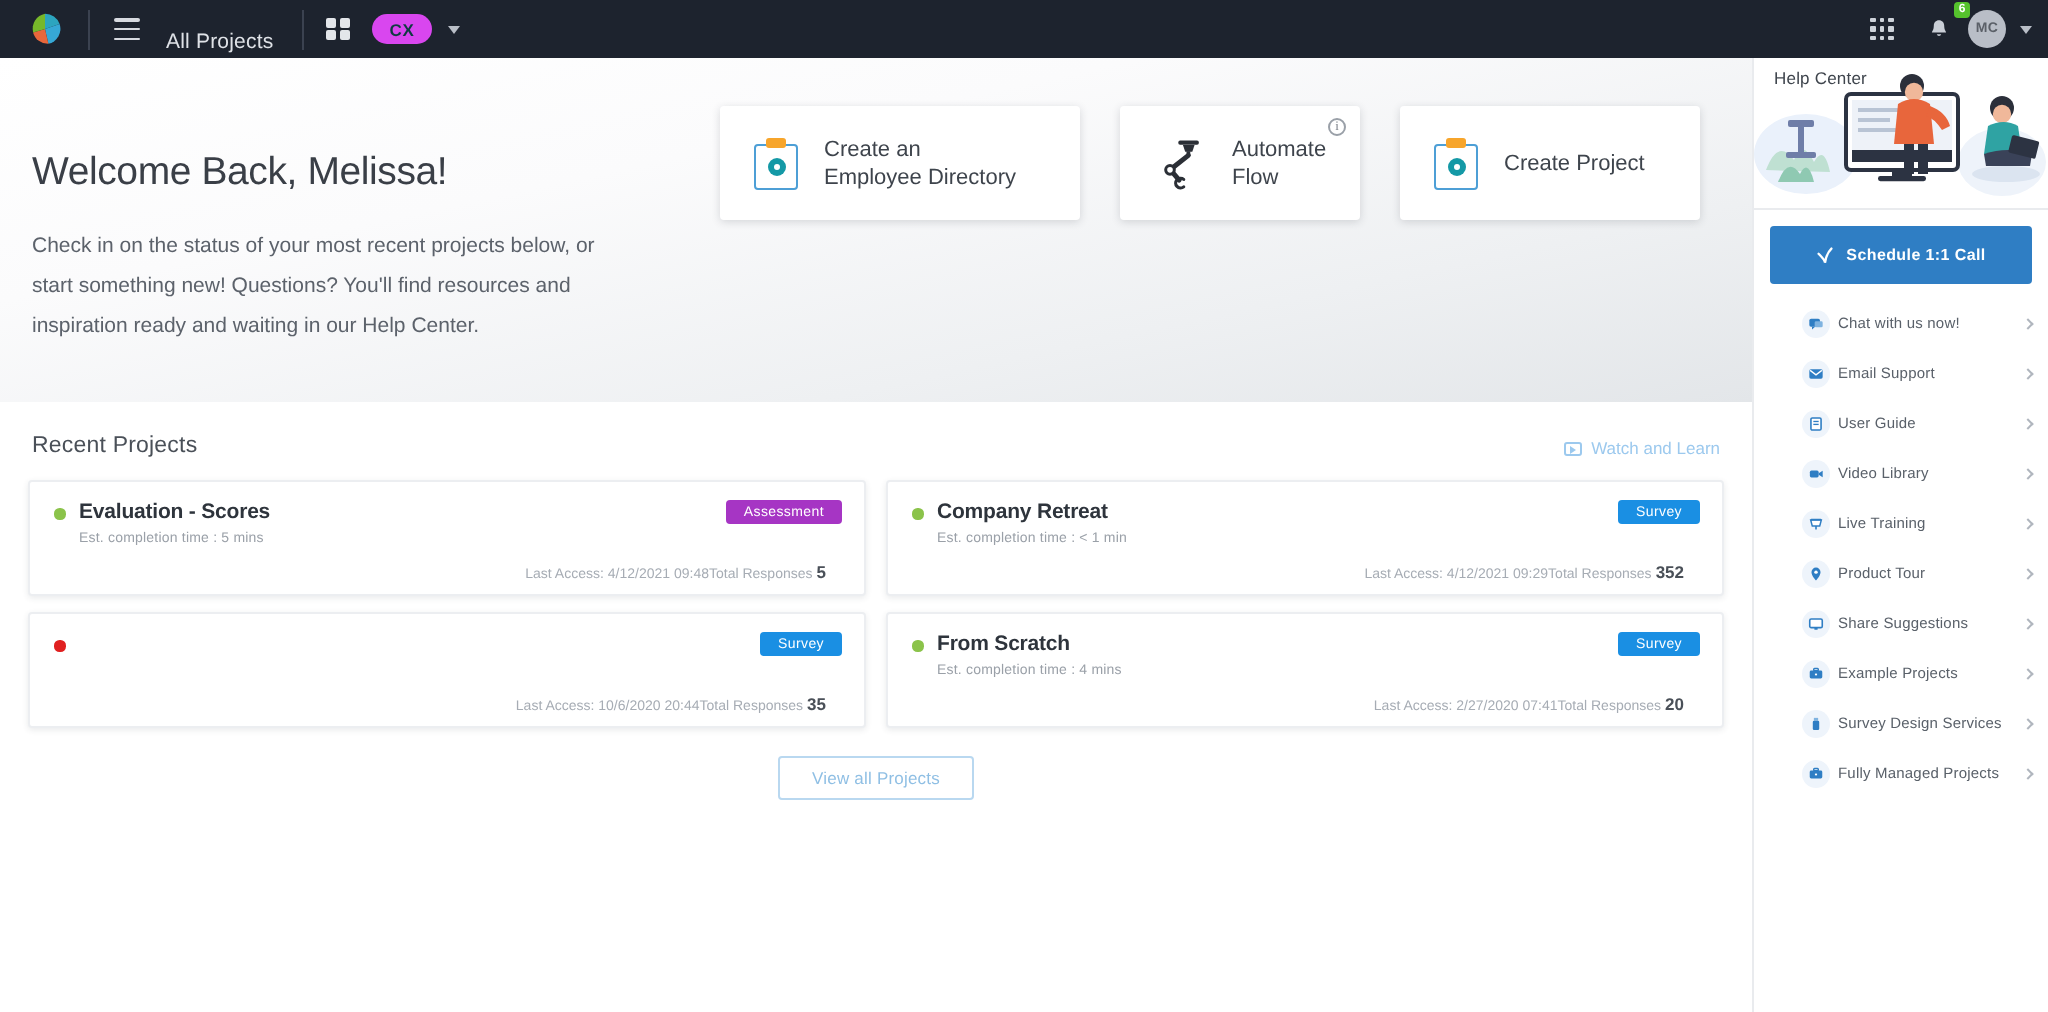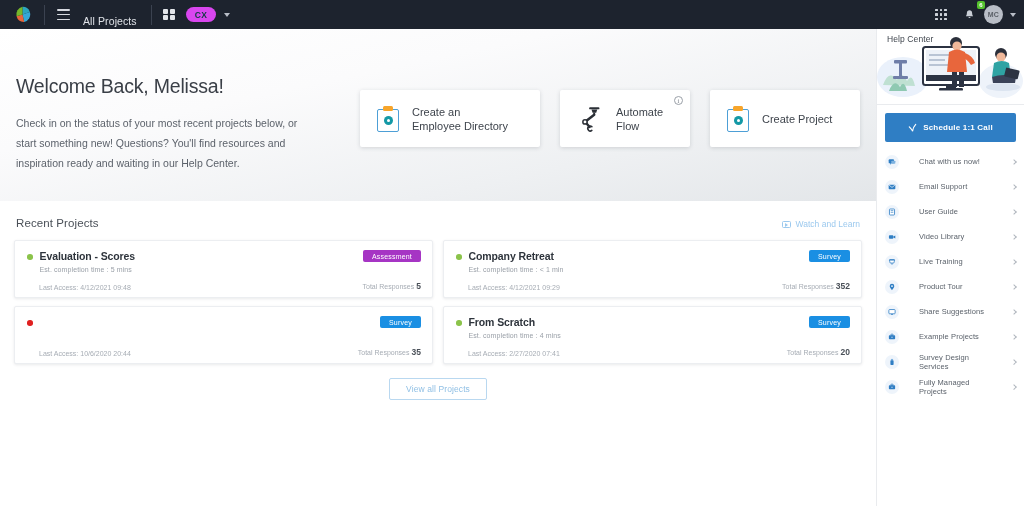--- a/index.html
+++ b/index.html
@@ -65,27 +65,27 @@
   
   .hero {
     height: 172px; flex: 0 0 172px; position: relative;
     background: linear-gradient(168deg, #ffffff 0%, #fbfbfc 34%, #eef0f2 72%, #e3e6e9 100%);
     display: flex; align-items: flex-start; padding: 0 16px;
   }
   .hero-left { width: 322px; padding-top: 46px; }
   .welcome-title { font-size: 19.5px; color: #3a3f47; font-weight: 400; letter-spacing: -.2px; }
   .welcome-sub { margin-top: 15px; font-size: 10.5px; line-height: 20px; color: #5c626b; width: 292px; }
 
-  .hero-cards { display: flex; gap: 20px; padding-top: 61px; margin-left: 22px; }
+  .hero-cards { display: flex; gap: 20px; padding-top: 24px; margin-left: 22px; }
   .act-card {
     background: #fff; border-radius: 2px; box-shadow: 0 1px 4px rgba(40,48,60,.17);
     height: 57px; display: flex; align-items: center; position: relative; padding: 0 16px;
   }
   .act-card.c1 { width: 180px; }
-  .act-card.c2 { width: 130px; justify-content: center; gap: 10px; }
+  .act-card.c2 { width: 120px; justify-content: center; gap: 10px; }
   .act-card.c3 { width: 150px; }
   .act-label { font-size: 11px; color: #3e444c; line-height: 14px; }
   .act-label.two { white-space: pre-line; }
   .info-i {
     position: absolute; top: 6px; right: 7px; width: 9px; height: 9px; border-radius: 50%;
     border: 1px solid #9aa0a8; color: #7c828a; font-size: 6.5px; line-height: 7px;
     display: flex; align-items: center; justify-content: center; font-family: "Liberation Serif", serif; cursor: pointer;
   }
   .clip-icon { width: 24px; height: 26px; margin-right: 12px; position: relative; flex: 0 0 24px; }
   .clip-body {
@@ -113,22 +113,22 @@
   .watch-link { display: flex; align-items: center; gap: 5px; color: #9cc9ee; font-size: 8.5px; cursor: pointer; }
   .wl-icon { width: 9px; height: 7px; border: 1px solid #9cc9ee; border-radius: 1.5px; position: relative; }
   .wl-icon::after {
     content: ""; position: absolute; left: 2.5px; top: 1.2px;
     border-left: 3.2px solid #9cc9ee; border-top: 2.2px solid transparent; border-bottom: 2.2px solid transparent;
   }
 
   .proj-grid { display: grid; grid-template-columns: 1fr 1fr; gap: 8px 10px; }
   .proj-card {
     background: #fff; border: 1px solid #eceef1; border-radius: 2px;
-    box-shadow: 0 1px 3px rgba(40,48,60,.10); padding: 9px 11px 6px 11px; height: 58px;
-    position: relative; display: flex; flex-direction: column; justify-content: space-between;
+    box-shadow: 0 1px 3px rgba(40,48,60,.10); padding: 9px 19px 6px 11px; height: 58px;
+    position: relative; display: flex; flex-direction: row; justify-content: space-between;
   }
   .pc-top { display: flex; align-items: flex-start; }
   .status-dot { width: 5.5px; height: 5.5px; border-radius: 50%; margin: 4px 7px 0 1px; flex: 0 0 5.5px; }
   .pc-name { font-size: 10.5px; font-weight: 700; color: #2e3views; color: #2e343c; letter-spacing: -.1px; }
   .pc-sub { font-size: 7px; color: #9aa0a8; margin-top: 3.5px; letter-spacing: .1px; }
   .pill {
     position: absolute; top: 9px; right: 11px; font-size: 7px; color: #fff;
     padding: 2.5px 9px; border-radius: 2px; font-weight: 400; letter-spacing: .2px; cursor: pointer;
   }
   .pc-bottom { display: flex; justify-content: space-between; align-items: flex-end; padding-left: 13px; }
@@ -154,21 +154,21 @@
   .help-sep { height: 1px; background: #e9ebee; margin: 0; }
   .sched-wrap { padding: 8px 8px 7px 8px; }
   .sched-btn {
     width: 100%; background: #2f7ec4; color: #fff; border: none; border-radius: 2px;
     height: 29px; font-size: 8px; font-weight: 700; display: flex; align-items: center;
     justify-content: center; gap: 6px; cursor: pointer; font-family: "Liberation Sans", sans-serif;
     letter-spacing: .2px;
   }
   .help-list { display: flex; flex-direction: column; }
   .help-item {
-    display: flex; align-items: center; height: 25px; padding: 0 8px 0 8px; cursor: pointer; gap: 20px;
+    display: flex; align-items: center; height: 25px; padding: 0 8px 0 8px; cursor: pointer; gap: 4px; margin-left: 16px;
   }
   .hi-icon {
     width: 14px; height: 14px; border-radius: 50%; background: #eef4fb; flex: 0 0 14px;
     display: flex; align-items: center; justify-content: center;
   }
   .hi-label { flex: 1 1 auto; font-size: 7.5px; color: #5a6views; color: #5a616a; letter-spacing: .1px; }
   .chev { width: 4px; height: 4px; border-right: 1.2px solid #b0b6be; border-top: 1.2px solid #b0b6be; transform: rotate(45deg); }
 </style>
 </head>
 <body>

